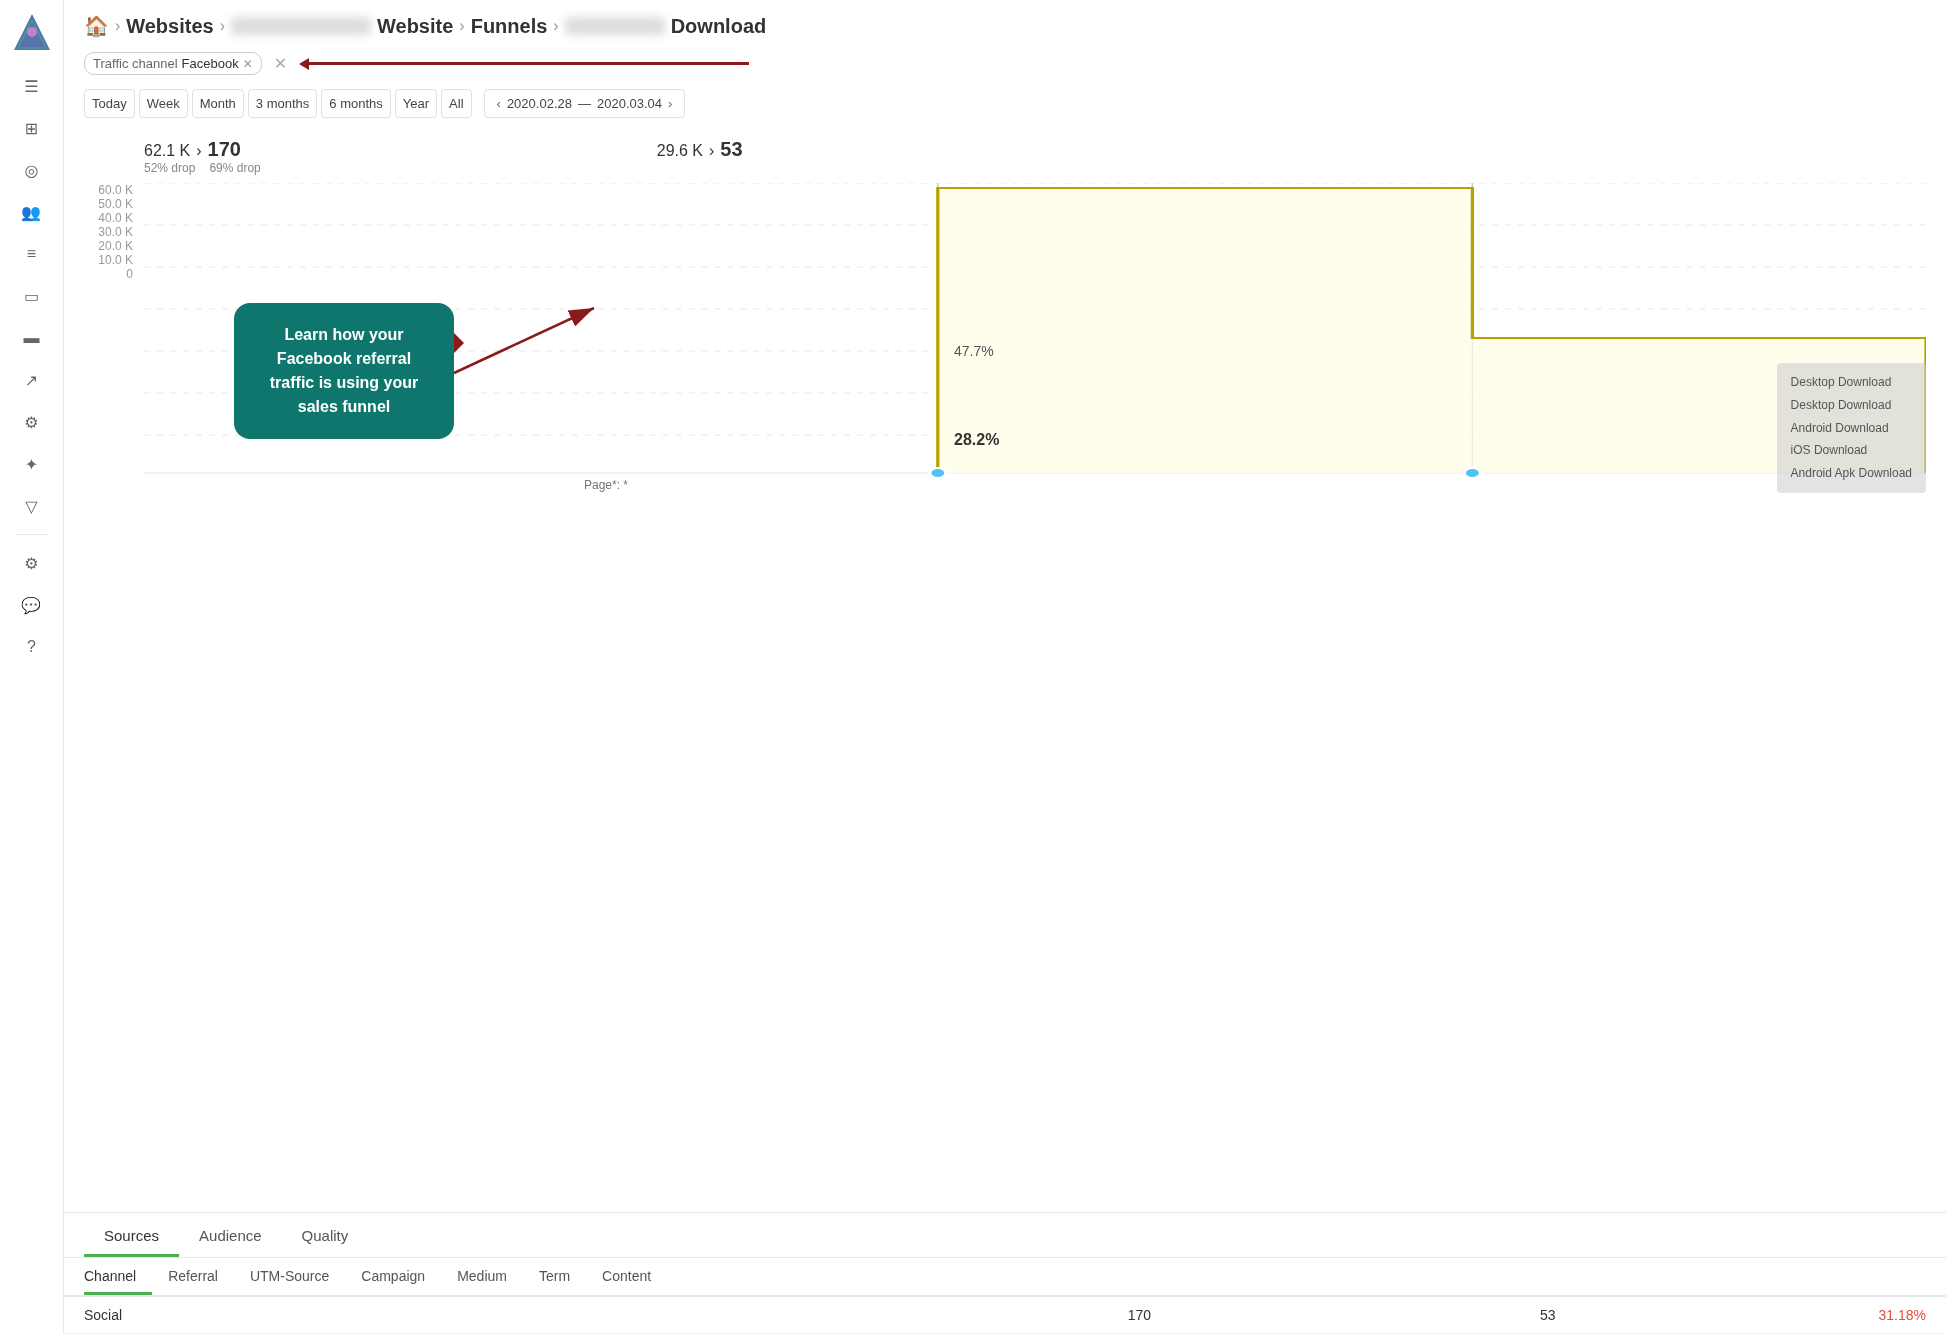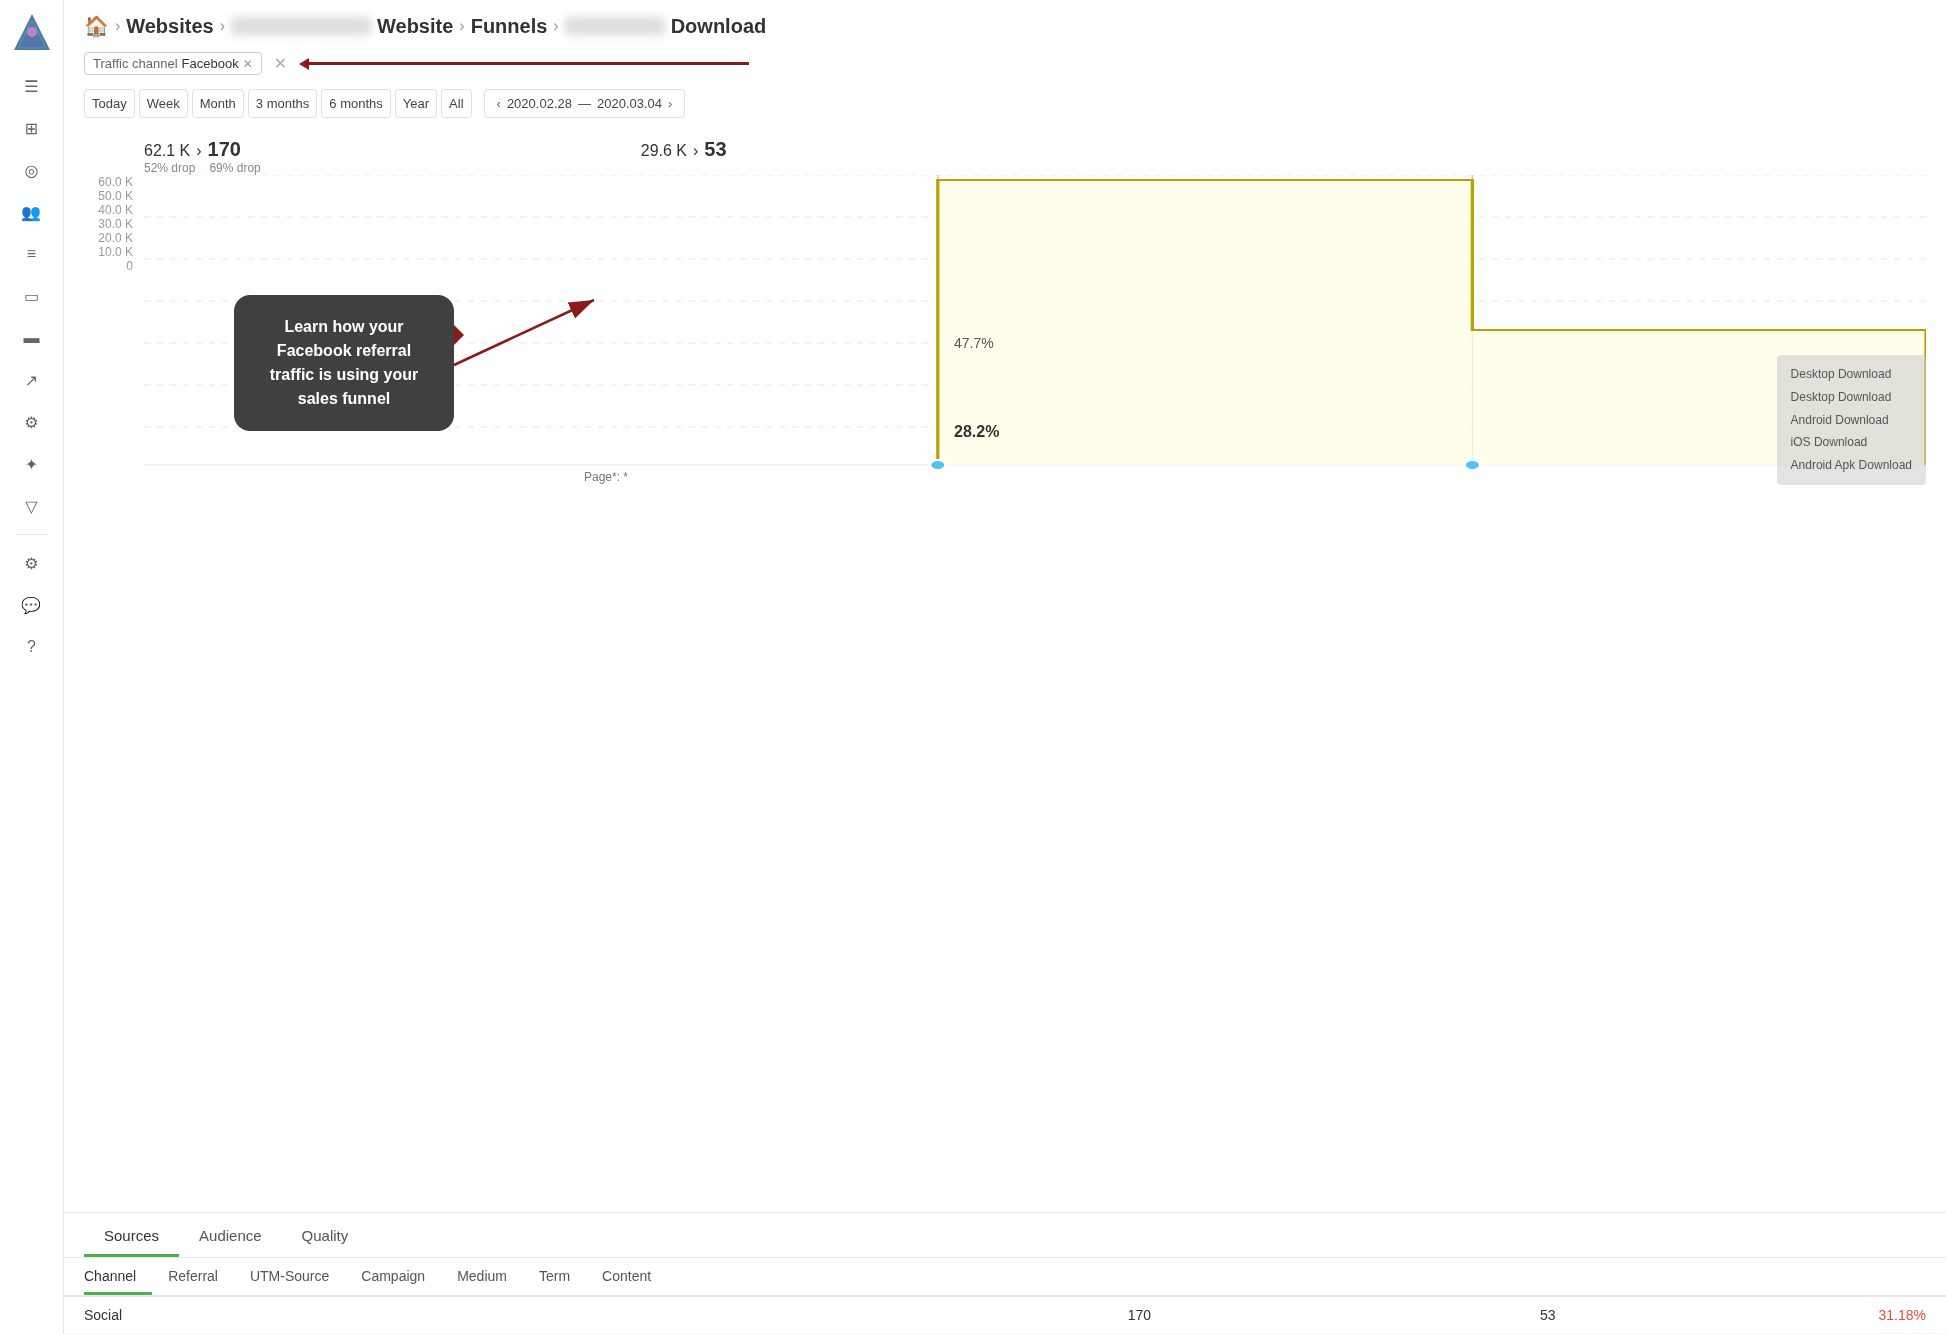--- a/index.html
+++ b/index.html
@@ -71,21 +71,21 @@
       display: flex;
       align-items: center;
       padding: 6px 20px 10px 20px;
       gap: 8px;
       flex-shrink: 0;
     }
     .filter-chip {
       display: flex;
       align-items: center;
       border: 1px solid #ccc;
-      border-radius: 4px;
+      border-radius: 10px;
       padding: 3px 8px;
       font-size: 13px;
       gap: 4px;
       background: #fff;
     }
     .filter-chip-label { color: #666; }
     .filter-chip-value { color: #333; font-weight: 500; }
     .filter-chip-x { color: #999; cursor: pointer; font-size: 12px; }
     .filter-add-x { color: #aaa; cursor: pointer; font-size: 16px; padding: 0 4px; }
 
@@ -126,21 +126,21 @@
       padding: 10px 20px 0 20px;
       min-height: 0;
       overflow: hidden;
     }
 
     
     .callout {
       position: absolute;
       left: 150px;
       top: 120px;
-      background: #404040;
+      background: #0f766e;
       color: #fff;
       font-weight: 700;
       font-size: 16px;
       border-radius: 16px;
       padding: 20px 24px;
       width: 220px;
       text-align: center;
       line-height: 1.5;
       z-index: 10;
     }
@@ -333,21 +333,21 @@
       <span class="date-nav">‹</span>
       <span>2020.02.28</span>
       <span>—</span>
       <span>2020.03.04</span>
       <span class="date-nav">›</span>
     </div>
   </div>
 
   <div class="chart-area">
 
-    <div style="display:flex; gap:60px; padding-left:60px; margin-bottom:0;">
+    <div style="display:flex; gap:76px; padding-left:60px; margin-bottom:8px;">
       <div>
         <div style="display:flex; align-items:baseline; gap:6px; font-size:16px;">
           <span>62.1 K</span>
           <span>›</span>
           <span style="font-weight:700; font-size:20px;">170</span>
         </div>
         <div style="display:flex; gap:14px; font-size:12px; color:#888;">
           <span>52% drop</span>
           <span>69% drop</span>
         </div>

